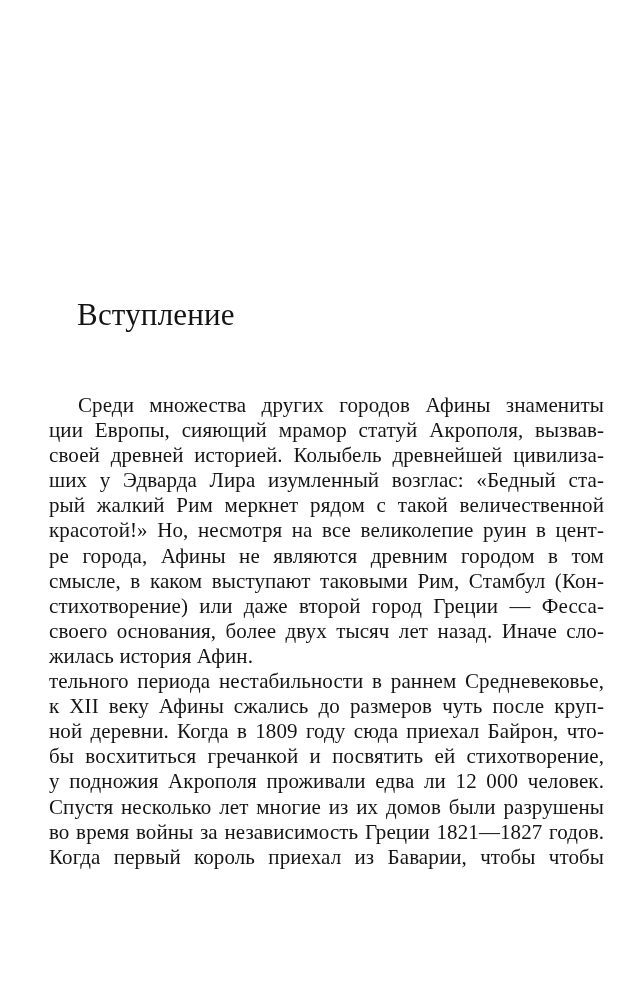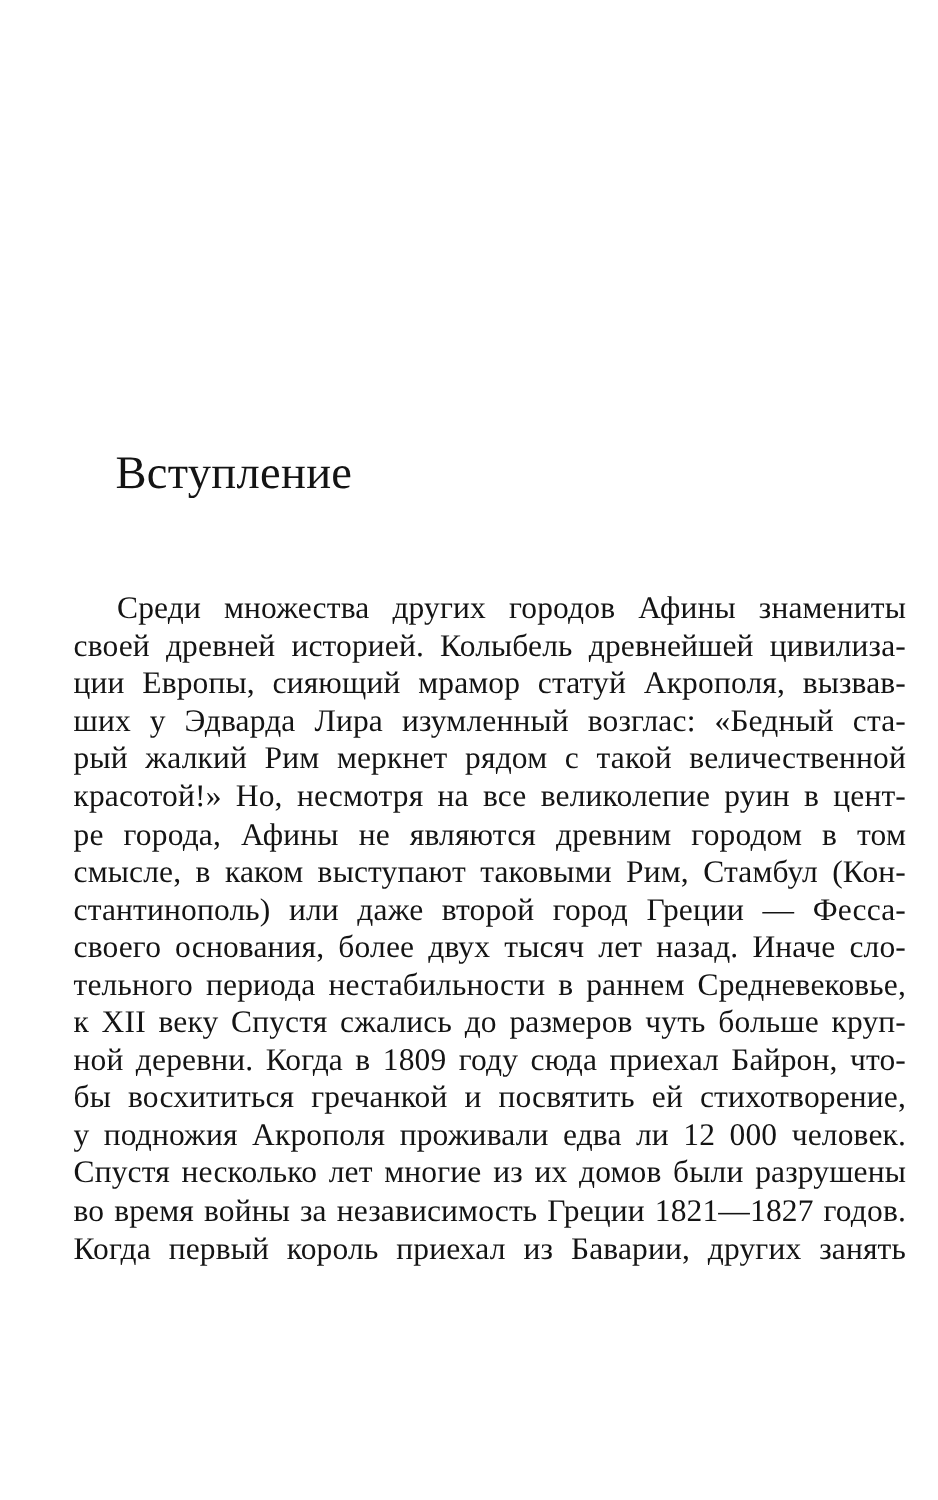--- a/index.html
+++ b/index.html
@@ -54,36 +54,37 @@
 <body>
 
 <div class="page">
 
   <div class="heading">Вступление</div>
 
   <div class="body-text">
 
     <div>
       <div class="line indent">Среди множества других городов Афины знамениты</div>
+      <div class="line">ции Европы, сияющий мрамор статуй Акрополя, вызвав-</div>
       <div class="line">своей древней историей. Колыбель древнейшей цивилиза-</div>
-      <div class="line">ции Европы, сияющий мрамор статуй Акрополя, вызвав-</div>
       <div class="line">ших у Эдварда Лира изумленный возглас: «Бедный ста-</div>
       <div class="line">рый жалкий Рим меркнет рядом с такой величественной</div>
       <div class="line">красотой!» Но, несмотря на все великолепие руин в цент-</div>
       <div class="line">ре города, Афины не являются древним городом в том</div>
       <div class="line">смысле, в каком выступают таковыми Рим, Стамбул (Кон-</div>
-      <div class="line">стантинополь) или даже второй город Греции — Фесса-</div>
+      <div class="line">стихотворение) или даже второй город Греции — Фесса-</div>
       <div class="line">своего основания, более двух тысяч лет назад. Иначе сло-</div>
+      <div class="line left-last">жилась история Афин.</div>
     </div>
 
     <div>
       <div class="line">тельного периода нестабильности в раннем Средневековье,</div>
-      <div class="line">к XII веку Спустя сжались до размеров чуть больше круп-</div>
+      <div class="line">к XII веку Афины сжались до размеров чуть после круп-</div>
       <div class="line">ной деревни. Когда в 1809 году сюда приехал Байрон, что-</div>
       <div class="line">бы восхититься гречанкой и посвятить ей стихотворение,</div>
       <div class="line">у подножия Акрополя проживали едва ли 12 000 человек.</div>
       <div class="line">Спустя несколько лет многие из их домов были разрушены</div>
       <div class="line">во время войны за независимость Греции 1821—1827 годов.</div>
-      <div class="line">Когда первый король приехал из Баварии, других занять</div>
+      <div class="line">Когда первый король приехал из Баварии, чтобы чтобы</div>
     </div>
 
   </div>
 </div>
 
 </body></html>

